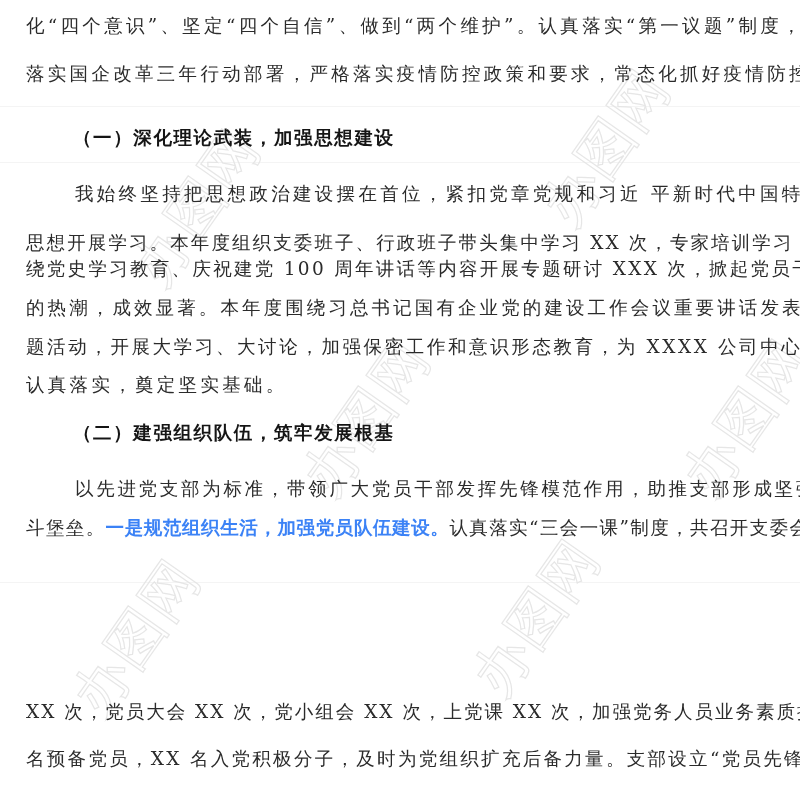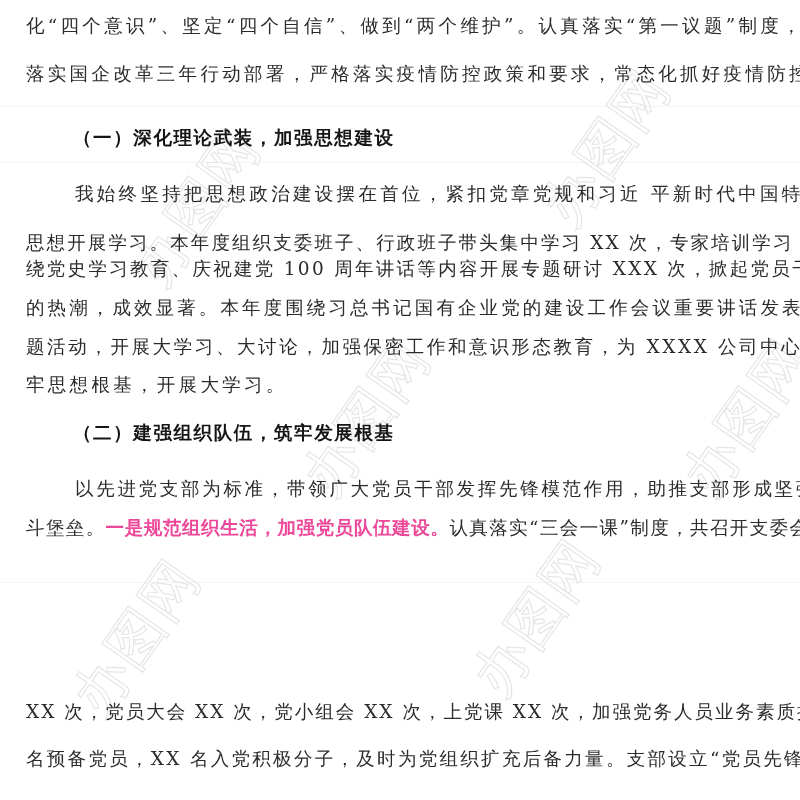--- a/index.html
+++ b/index.html
@@ -36,21 +36,21 @@
       left: 73px;
       font-family: "DejaVu Sans", "Liberation Sans", sans-serif;
       font-weight: bold;
       letter-spacing: 1.6px;
       color: #151515;
       font-size: 18.5px;
     }
     .bold {
       font-family: "DejaVu Sans", "Liberation Sans", sans-serif;
       font-weight: bold;
-      color: #ec4899;
+      color: #3b82f6;
       letter-spacing: 0.6px;
     }
     .watermark {
       position: absolute;
       font-family: "DejaVu Sans", "Liberation Sans", sans-serif;
       font-size: 56px;
       font-weight: normal;
       color: transparent;
       -webkit-text-stroke: 1.2px #e4e4e4;
       transform: rotate(-55deg);
@@ -85,21 +85,21 @@
 
   <div class="line" style="top:14px;">化“四个意识”、坚定“四个自信”、做到“两个维护”。认真落实“第一议题”制度，深入</div>
   <div class="line" style="top:62px;">落实国企改革三年行动部署，严格落实疫情防控政策和要求，常态化抓好疫情防控工作。</div>
 
   <div class="line heading" style="top:126px;">（一）深化理论武装，加强思想建设</div>
   <div class="line indent" style="top:182px;">我始终坚持把思想政治建设摆在首位，紧扣党章党规和习近 平新时代中国特色社会主义</div>
   <div class="line" style="top:231px; letter-spacing:2.1px;">思想开展学习。本年度组织支委班子、行政班子带头集中学习 XX 次，专家培训学习 XX 次， 围</div>
   <div class="line" style="top:257px; top:257px; letter-spacing:2.3px;">绕党史学习教育、庆祝建党 100 周年讲话等内容开展专题研讨 XXX 次，掀起党员干部带头学习</div>
   <div class="line" style="top:296px; letter-spacing:3.1px;">的热潮，成效显著。本年度围绕习总书记国有企业党的建设工作会议重要讲话发表五周年等主</div>
   <div class="line" style="top:335px; letter-spacing:2.6px;">题活动，开展大学习、大讨论，加强保密工作和意识形态教育，为 XXXX 公司中心工作开展打</div>
-  <div class="line" style="top:373px;">牢思想根基，开展大学习。</div>
+  <div class="line" style="top:373px;">认真落实，奠定坚实基础。</div>
 
   <div class="line heading" style="top:421px;">（二）建强组织队伍，筑牢发展根基</div>
   <div class="line indent" style="top:477px; left:75px; letter-spacing:2.7px;">以先进党支部为标准，带领广大党员干部发挥先锋模范作用，助推支部形成坚强基层战</div>
   <div class="line" style="top:516px; letter-spacing:1.4px;">
     <span>斗堡垒。</span><span class="bold">一是规范组织生活，加强党员队伍建设。</span><span>认真落实“三会一课”制度，共召开支委会</span>
   </div>
 
   <div class="line" style="top:700px; letter-spacing:2.0px;">XX 次，党员大会 XX 次，党小组会 XX 次，上党课 XX 次，加强党务人员业务素质提升，发展 XX</div>
   <div class="line" style="top:747px; letter-spacing:2.3px;">名预备党员，XX  名入党积极分子，及时为党组织扩充后备力量。支部设立“党员先锋岗”XX</div>
 </div>

